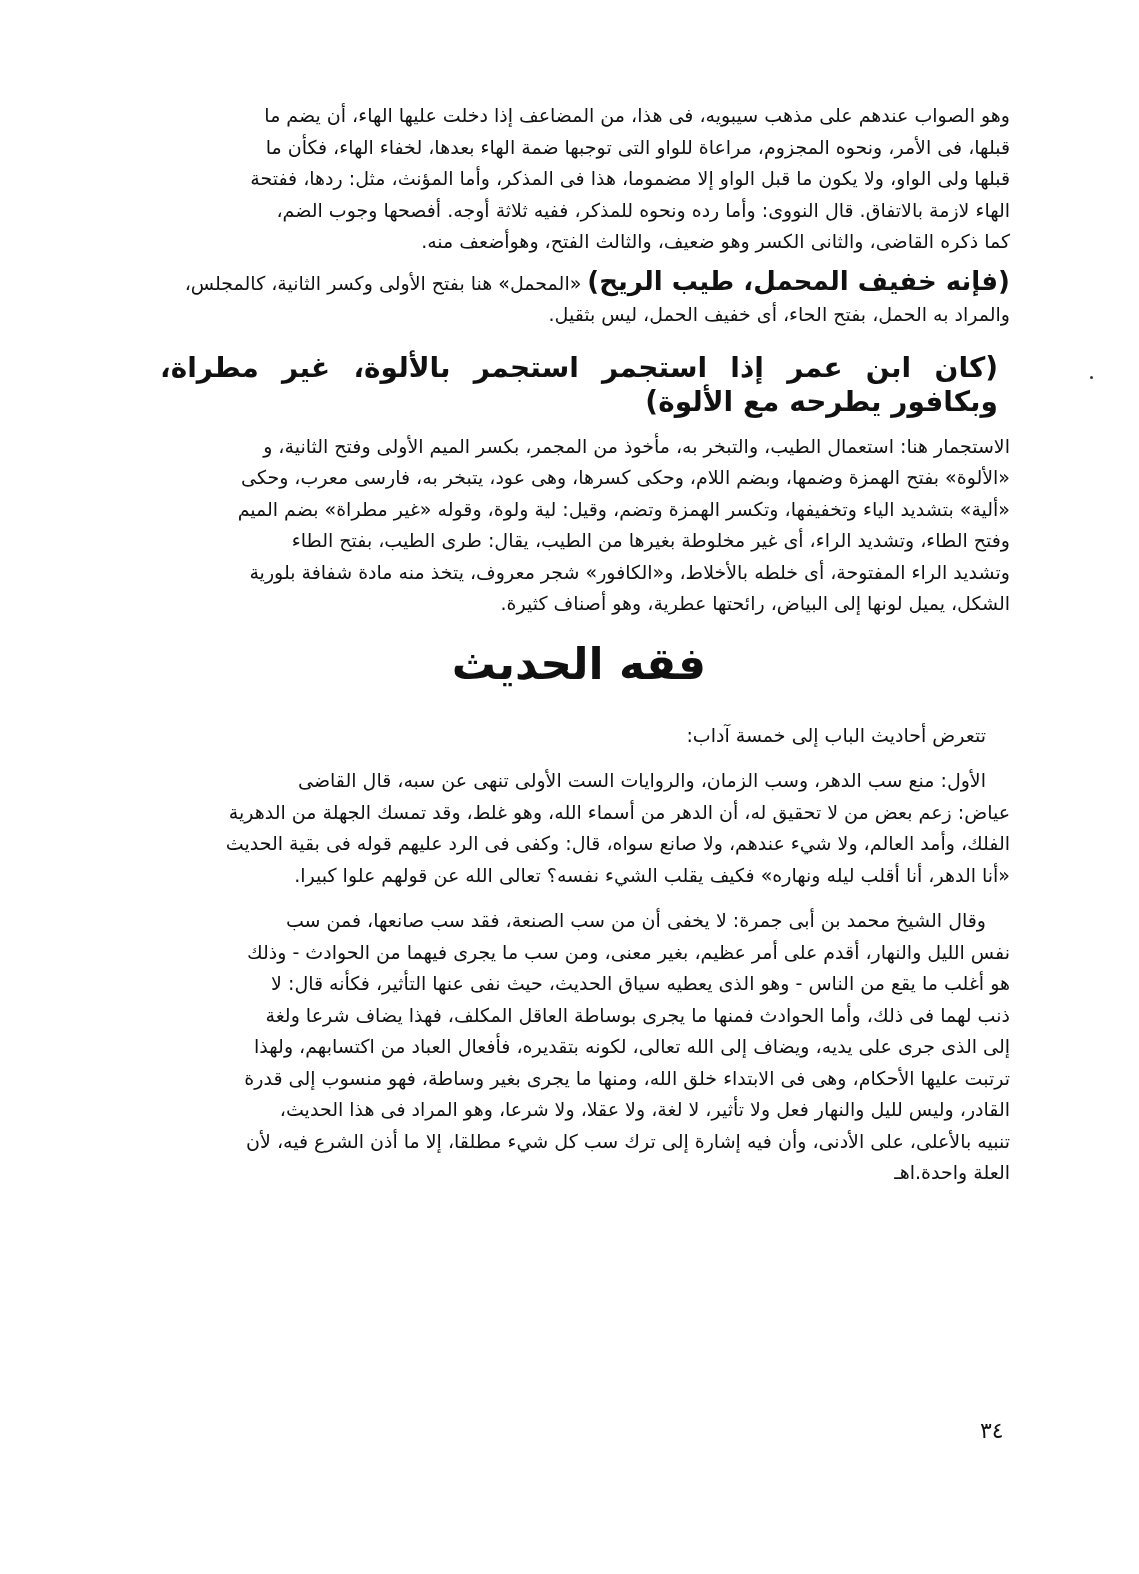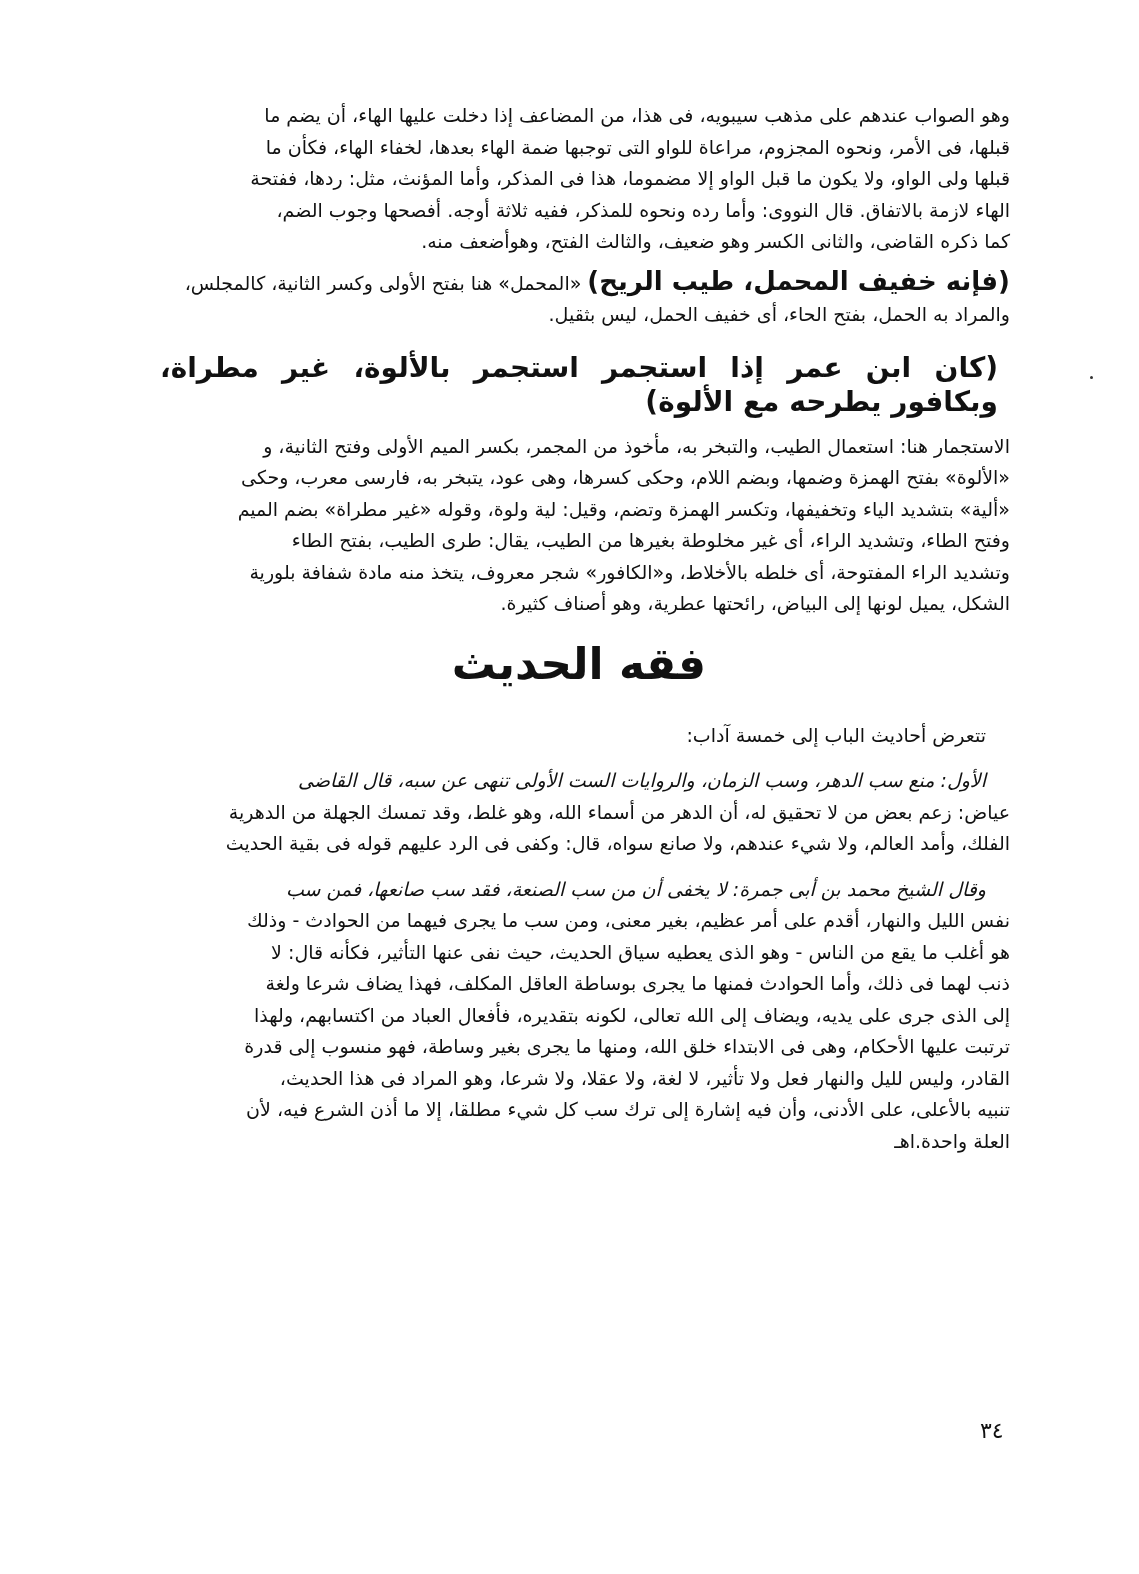--- a/index.html
+++ b/index.html
@@ -45,21 +45,21 @@
       font-weight: bold;
       margin: 0;
       line-height: 60px;
     }
     .intro {
       font-size: 19px;
       line-height: 31.5px;
       padding-right: 24px;
       margin: 0;
     }
-    .indent { text-indent: 24px; font-style: italic; }
+    .indent { text-indent: 24px; }
     .bold-inline { font-weight: bold; font-size: 26px; }
     .page-number {
       position: absolute;
       top: 1418px;
       left: 980px;
       font-size: 22px;
       direction: rtl;
       font-family: "DejaVu Sans", sans-serif;
       text-align: center;
     }
@@ -117,20 +117,21 @@
   <div style="height:26px"></div>
 
   <p class="intro">تتعرض أحاديث الباب إلى خمسة آداب:</p>
 
   <div class="block-gap-m"></div>
 
   <div class="para">
     <p class="indent">الأول: منع سب الدهر، وسب الزمان، والروايات الست الأولى تنهى عن سبه، قال القاضى</p>
     <p>عياض: زعم بعض من لا تحقيق له، أن الدهر من أسماء الله، وهو غلط، وقد تمسك الجهلة من الدهرية</p>
     <p>الفلك، وأمد العالم، ولا شيء عندهم، ولا صانع سواه، قال: وكفى فى الرد عليهم قوله فى بقية الحديث</p>
+    <p>«أنا الدهر، أنا أقلب ليله ونهاره» فكيف يقلب الشيء نفسه؟ تعالى الله عن قولهم علوا كبيرا.</p>
   </div>
 
   <div class="block-gap-m"></div>
 
   <div class="para">
     <p class="indent">وقال الشيخ محمد بن أبى جمرة: لا يخفى أن من سب الصنعة، فقد سب صانعها، فمن سب</p>
     <p>نفس الليل والنهار، أقدم على أمر عظيم، بغير معنى، ومن سب ما يجرى فيهما من الحوادث - وذلك</p>
     <p>هو أغلب ما يقع من الناس - وهو الذى يعطيه سياق الحديث، حيث نفى عنها التأثير، فكأنه قال: لا</p>
     <p>ذنب لهما فى ذلك، وأما الحوادث فمنها ما يجرى بوساطة العاقل المكلف، فهذا يضاف شرعا ولغة</p>
     <p>إلى الذى جرى على يديه، ويضاف إلى الله تعالى، لكونه بتقديره، فأفعال العباد من اكتسابهم، ولهذا</p>

